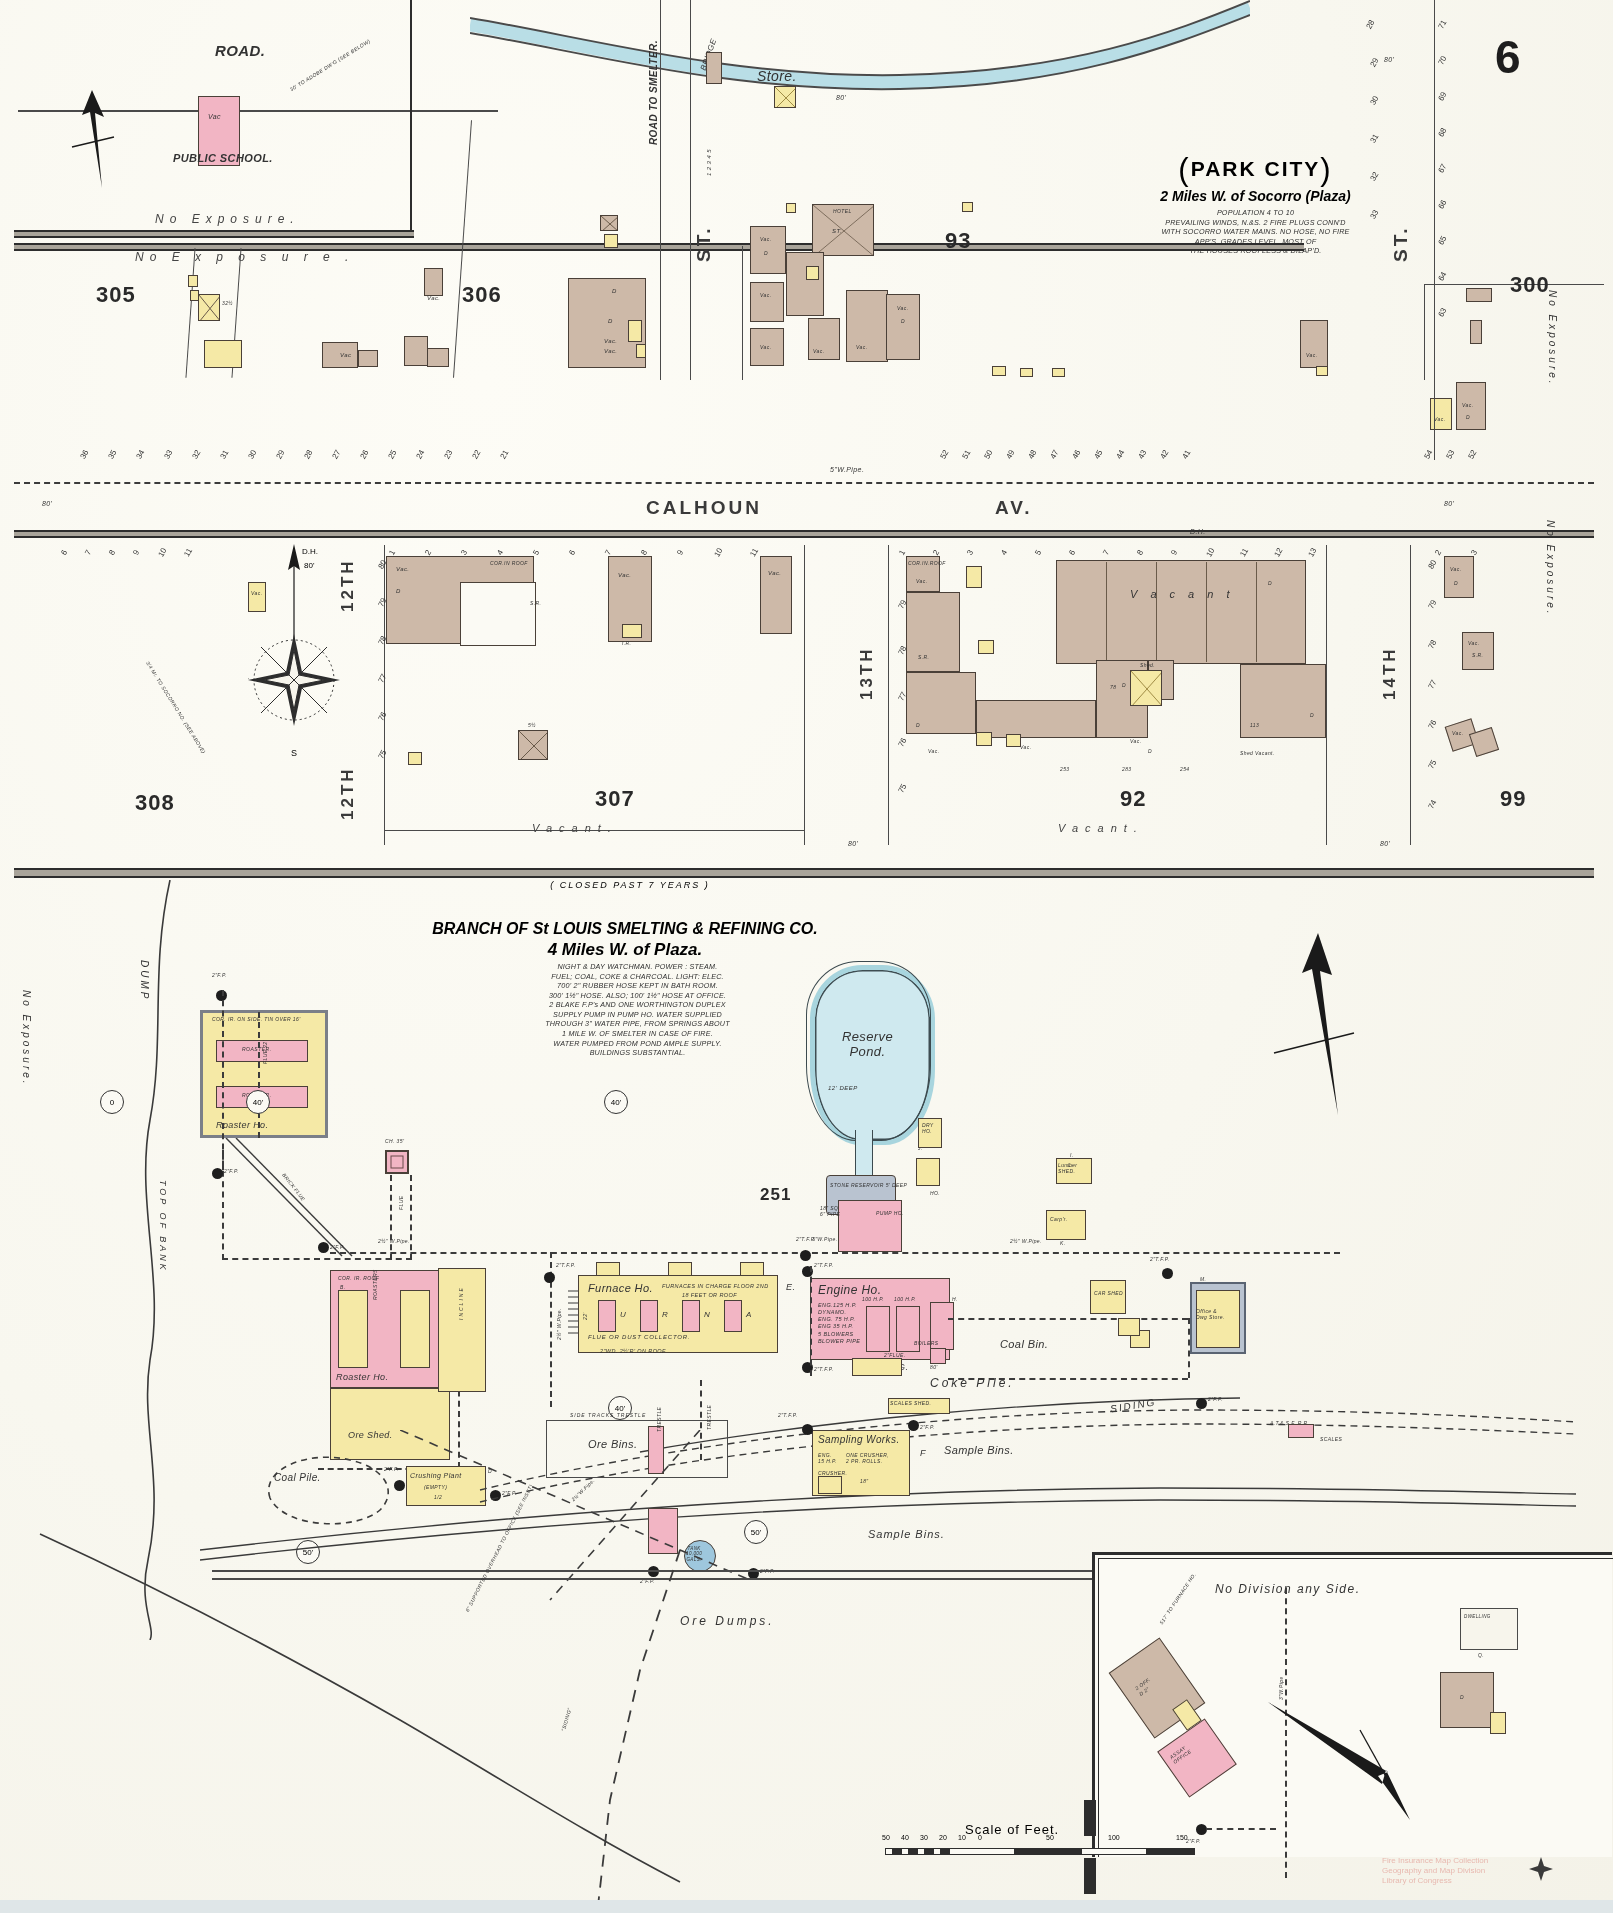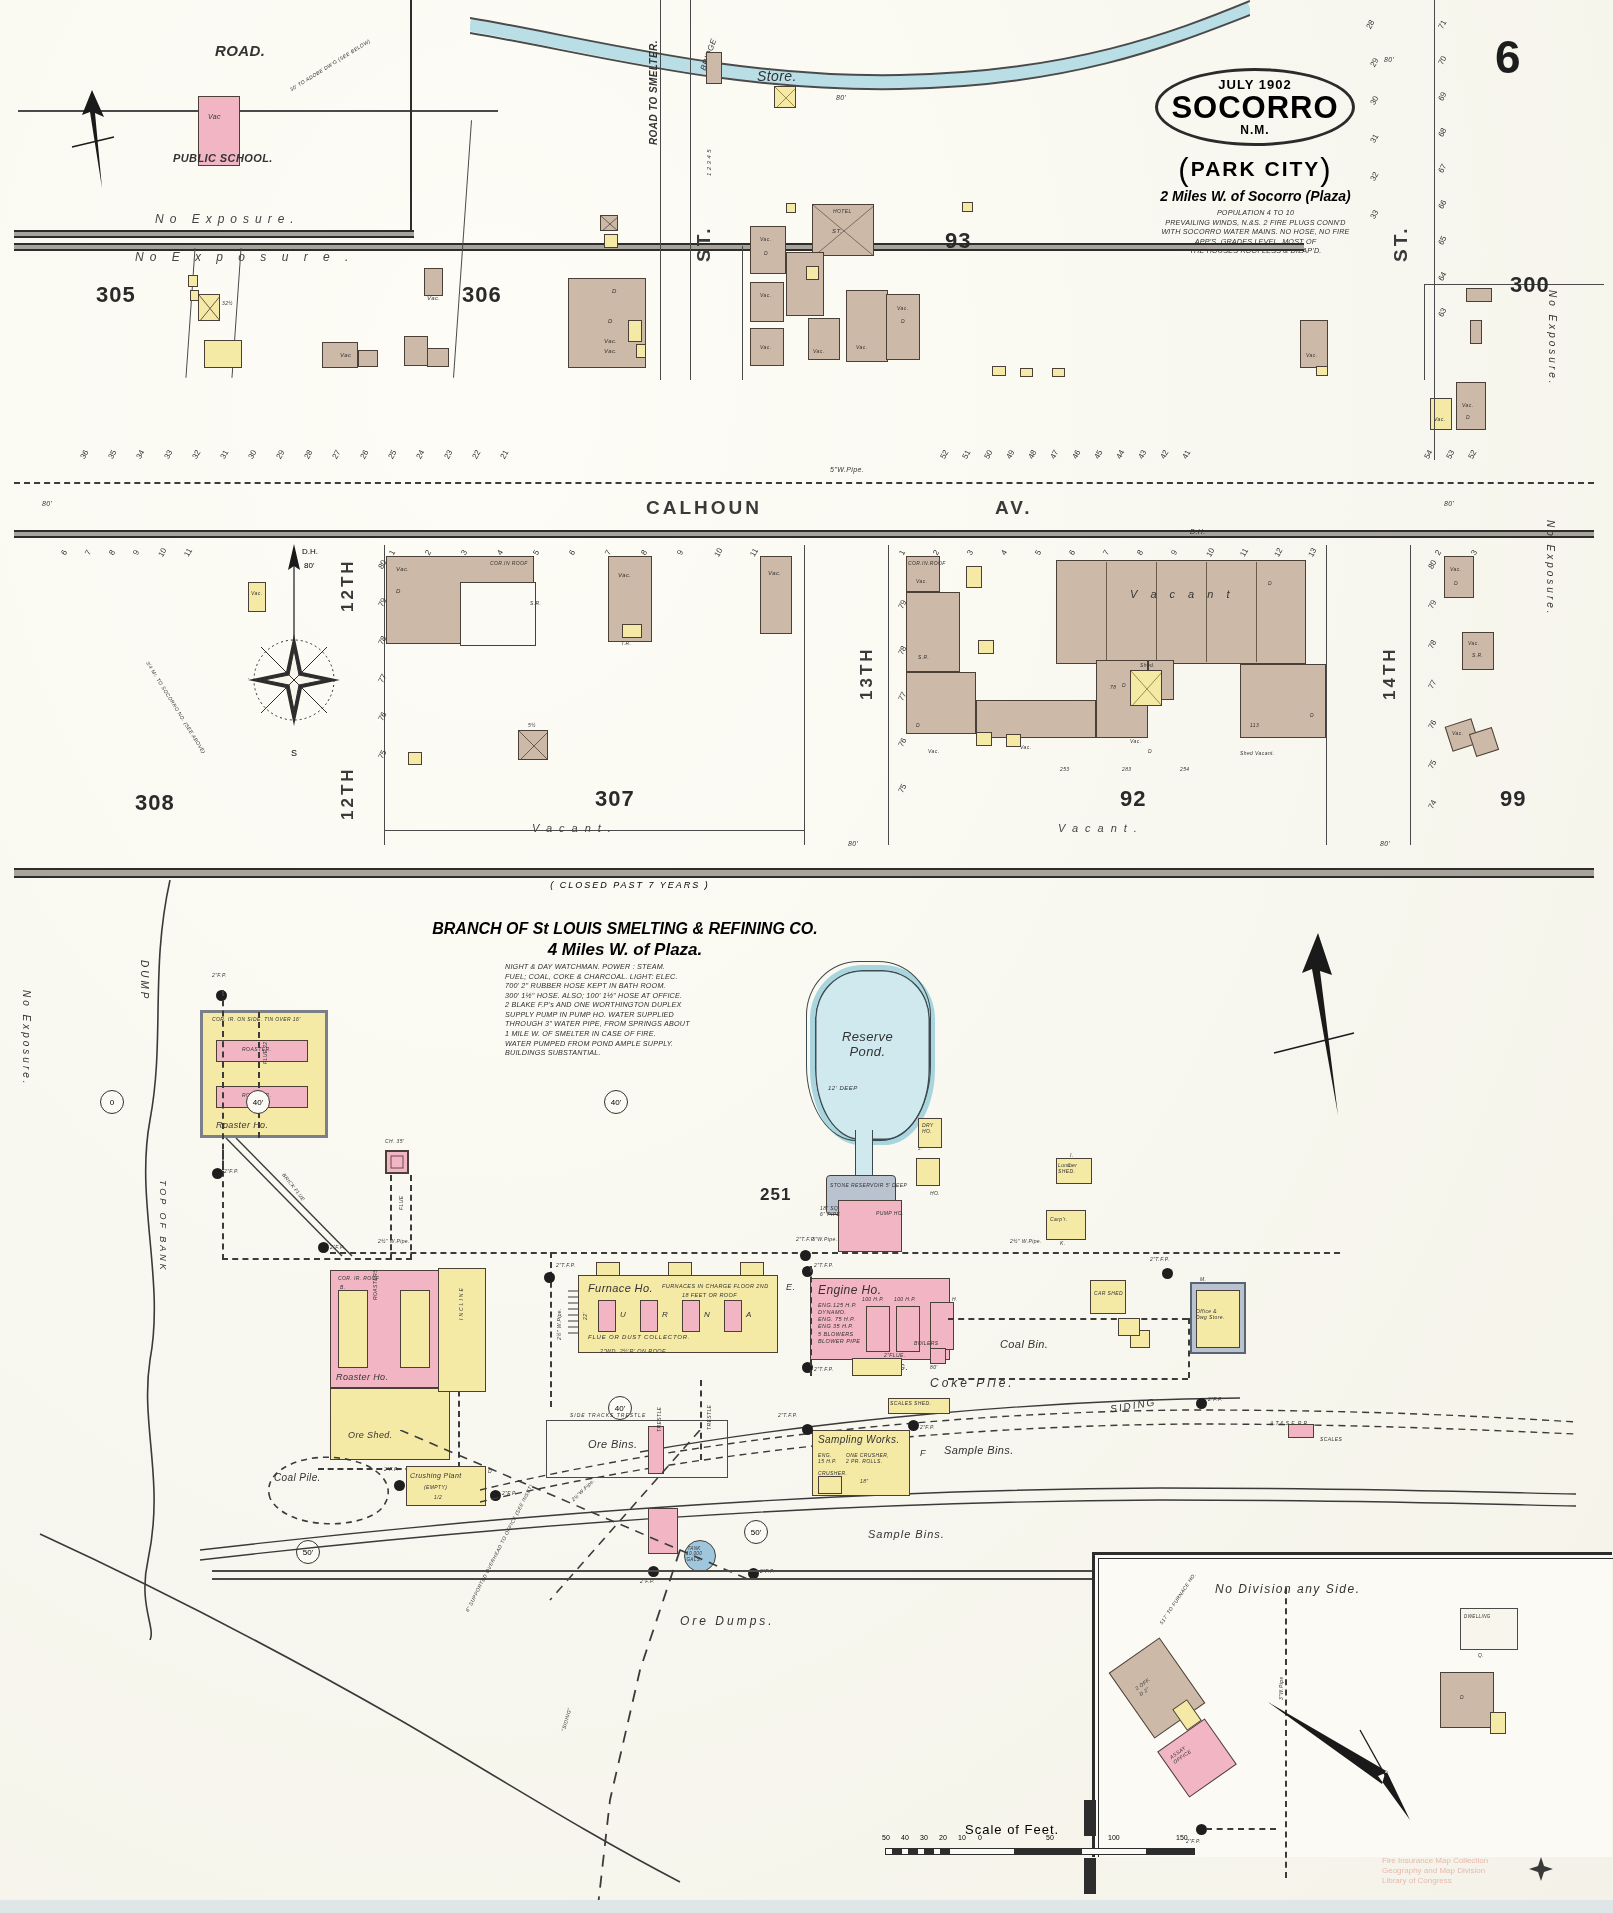--- a/index.html
+++ b/index.html
@@ -48,21 +48,21 @@
   #subtitle{position:absolute;left:1143px;top:188px;width:225px;text-align:center;
     font-size:14px;font-style:italic;font-weight:bold;}
   #notes{position:absolute;left:1138px;top:208px;width:235px;text-align:center;
     font-size:7.2px;font-style:italic;line-height:1.32;letter-spacing:.2px;color:#2f2f2f;}
   #pageno{position:absolute;left:1495px;top:30px;font-size:46px;font-weight:bold;color:#1d1d1d;}
   
   #sm-closed{position:absolute;left:470px;top:880px;width:320px;text-align:center;font-size:9px;letter-spacing:2px;font-style:italic;}
   #sm-title{position:absolute;left:400px;top:890px;width:450px;text-align:center;font-size:25px;font-weight:bold;font-style:italic;letter-spacing:1px;}
   #sm-sub1{position:absolute;left:400px;top:920px;width:450px;text-align:center;font-size:16px;font-weight:bold;font-style:italic;}
   #sm-sub2{position:absolute;left:400px;top:940px;width:450px;text-align:center;font-size:17px;font-weight:bold;font-style:italic;}
-  #sm-notes{position:absolute;left:505px;top:962px;width:265px;font-size:7.2px;font-style:italic;line-height:1.33;letter-spacing:.2px;color:#2f2f2f;}
+  #sm-notes{position:absolute;left:505px;top:962px;width:265px;text-align:center;font-size:7.2px;font-style:italic;line-height:1.33;letter-spacing:.2px;color:#2f2f2f;}
   
   #pond{position:absolute;left:810px;top:965px;width:115px;height:170px;
     background:#cfe9ef;border:5px solid #a8d5de;border-radius:42% 42% 40% 40%/30% 30% 42% 42%;
     box-shadow:0 0 0 1.5px #3e4d52 inset;}
   #pond-outline{position:absolute;left:806px;top:961px;width:123px;height:178px;
     border:1.6px solid #3c4a4f;border-radius:42% 42% 40% 40%/30% 30% 42% 42%;}
   #pond-label{position:absolute;left:820px;top:1030px;width:95px;text-align:center;font-size:13px;font-style:italic;}
   #pond-deep{position:absolute;left:828px;top:1085px;font-size:6px;font-style:italic;letter-spacing:.5px;}
   #scale-title{position:absolute;left:965px;top:1822px;font-size:13px;letter-spacing:1px;}
   #scale-bar{position:absolute;left:885px;top:1848px;width:310px;height:7px;background:#2d2d2d;}
@@ -90,25 +90,20 @@
   <svg class="abs" style="left:470px;top:0px;" width="780" height="120">
     <path d="M0,25 C120,45 260,85 430,82 C600,79 700,40 780,8" stroke="#b9dee6" stroke-width="13" fill="none"></path>
     <path d="M0,18 C120,38 262,78 430,75 C600,72 702,33 780,1" stroke="#4a4a4a" stroke-width="2" fill="none"></path>
     <path d="M0,33 C120,53 258,92 430,89 C600,86 698,47 780,15" stroke="#4a4a4a" stroke-width="2" fill="none"></path>
   </svg>
   <div class="lbl hand" style="left:757px;top:68px;font-size:14px;">Store.</div>
   <div class="lbl hand" style="left:692px;top:50px;font-size:8px;transform:rotate(-70deg);">BRIDGE</div>
   <div class="bldg adobe" style="left:706px;top:52px;width:16px;height:32px;"></div>
   <div class="lbl hand tiny" style="left:836px;top:94px;">80'</div>
 
-  <div id="cartouche">
-    <div id="cart-date">JULY 1902</div>
-    <div id="cart-city">SOCORRO</div>
-    <div id="cart-state">N.M.</div>
-  </div>
   <div id="parkcity">
     <span class="paren">(</span><span>PARK CITY</span><span class="paren">)</span>
   </div>
   <div id="subtitle">2 Miles W. of Socorro (Plaza)</div>
   <div id="notes" style="white-space:pre-line;">POPULATION 4 TO 10
 PREVAILING WINDS, N.&amp;S.   2 FIRE PLUGS CONN'D
 WITH SOCORRO WATER MAINS. NO HOSE, NO FIRE
 APP'S.  GRADES LEVEL.     MOST OF
 THE HOUSES ROOFLESS &amp; DILAP'D.</div>
 

